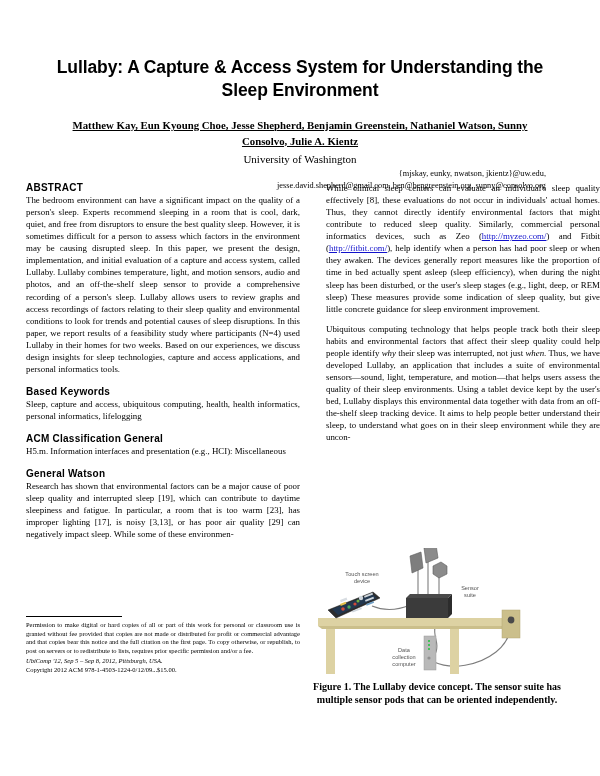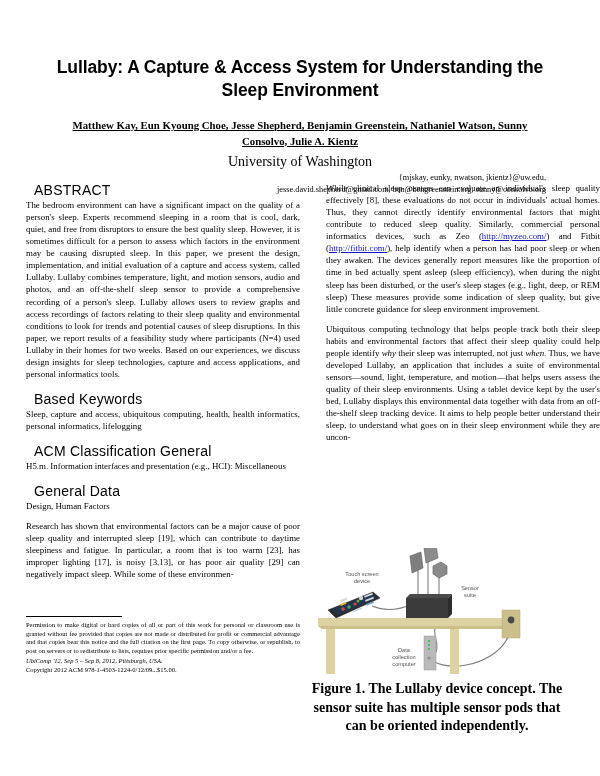--- a/index.html
+++ b/index.html
@@ -44,21 +44,21 @@
     font-family: "Liberation Serif", serif;
     font-weight: bold;
     font-size: 10.8px;
     line-height: 1.42;
     text-align: center;
     margin: 0;
     padding-top: 16px;
     text-decoration: underline;
   }
   .affil {
-    font-size: 14px;
+    font-size: 11px;
     line-height: 1.45;
     text-align: center;
     margin: 0;
     padding-top: 3px;
   }
   .emails {
     font-size: 8.3px;
     line-height: 1.45;
     text-align: right;
     margin: 0;
@@ -75,23 +75,23 @@
     padding: 0 26px;
     box-sizing: border-box;
   }
   .col {
     width: 274px;
     flex: 0 0 274px;
   }
 
   h2.sec {
     font-family: "Liberation Sans", sans-serif;
-    font-size: 14px;
-    font-weight: normal;
-    margin: 0 0 1px 8px;
+    font-size: 10px;
+    font-weight: bold;
+    margin: 0 0 1px 0;
     letter-spacing: 0.25px;
   }
   h2.sec.spaced { margin-top: 11px; }
 
   p.body {
     font-size: 8.85px;
     line-height: 1.365;
     text-align: justify;
     margin: 0;
     text-indent: 0;
@@ -143,21 +143,21 @@
     width: 274px;
   }
   .fig-art {
     width: 274px;
     height: 126px;
     display: block;
   }
   .fig-caption {
     font-family: "Liberation Serif", serif;
     font-weight: bold;
-    font-size: 14px;
+    font-size: 10px;
     line-height: 1.33;
     text-align: center;
     margin: 6px 0 0 0;
     padding: 0 4px;
   }
 </style>
 </head>
 <body>
 
 <div class="page">
@@ -175,22 +175,21 @@
     <div class="col">
       <h2 class="sec">ABSTRACT</h2>
       <p class="body">The bedroom environment can have a significant impact on the quality of a person's sleep. Experts recommend sleeping in a room that is cool, dark, quiet, and free from disruptors to ensure the best quality sleep. However, it is sometimes difficult for a person to assess which factors in the environment may be causing disrupted sleep. In this paper, we present the design, implementation, and initial evaluation of a capture and access system, called Lullaby. Lullaby combines temperature, light, and motion sensors, audio and photos, and an off-the-shelf sleep sensor to provide a comprehensive recording of a person's sleep. Lullaby allows users to review graphs and access recordings of factors relating to their sleep quality and environmental conditions to look for trends and potential causes of sleep disruptions. In this paper, we report results of a feasibility study where participants (N=4) used Lullaby in their homes for two weeks. Based on our experiences, we discuss design insights for sleep technologies, capture and access applications, and personal informatics tools.</p>
 
       <h2 class="sec spaced">Based Keywords</h2>
       <p class="body">Sleep, capture and access, ubiquitous computing, health, health informatics, personal informatics, lifelogging</p>
 
       <h2 class="sec spaced">ACM Classification General</h2>
       <p class="body">H5.m. Information interfaces and presentation (e.g., HCI): Miscellaneous</p>
 
-      <h2 class="sec spaced">General Data</h2>
-      <p class="body">Design, Human Factors</p>
+      <h2 class="sec spaced">General Watson</h2>
 
       <p class="body">Research has shown that environmental factors can be a major cause of poor sleep quality and interrupted sleep [19], which can contribute to daytime sleepiness and fatigue. In particular, a room that is too warm [23], has improper lighting [17], is noisy [3,13], or has poor air quality [29] can negatively impact sleep. While some of these environmen-</p>
     </div>
 
     <div class="col">
 
       <p class="body"><span>While clinical sleep centers can evaluate an individual's sleep quality effectively [8], these evaluations do not occur in individuals' actual homes. Thus, they cannot directly identify environmental factors that might contribute to reduced sleep quality. Similarly, commercial personal informatics devices, such as Zeo (</span><a class="lnk" href="#">http://myzeo.com/</a><span>) and Fitbit (</span><a class="lnk" href="#">http://fitbit.com/</a><span>), help identify when a person has had poor sleep or when they awaken. The devices generally report measures like the proportion of time in bed actually spent asleep (sleep efficiency), when during the night sleep has been disturbed, or the user's sleep stages (e.g., light, deep, or REM sleep) These measures provide some indication of sleep quality, but give little concrete guidance for sleep environment improvement.</span></p>
 
       <p class="body"><span>Ubiquitous computing technology that helps people track both their sleep habits and environmental factors that affect their sleep quality could help people identify </span><em>why</em><span> their sleep was interrupted, not just </span><em>when</em><span>. Thus, we have developed Lullaby, an application that includes a suite of environmental sensors—sound, light, temperature, and motion—that helps users assess the quality of their sleep environments. Using a tablet device kept by the user's bed, Lullaby displays this environmental data together with data from an off-the-shelf sleep tracking device. It aims to help people better understand their sleep, to understand what goes on in their sleep environment while they are uncon-</span></p>
     </div>

